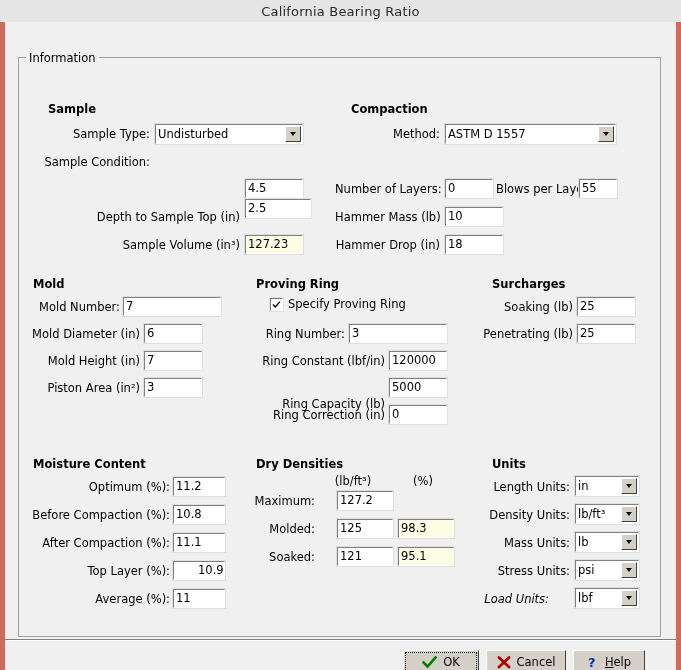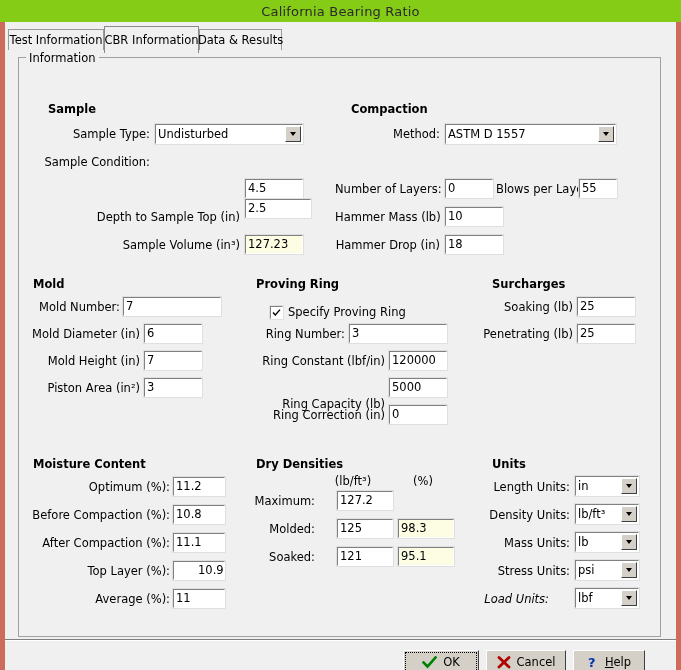--- a/index.html
+++ b/index.html
@@ -7,21 +7,21 @@
     width:681px;height:670px;overflow:hidden;
     font-family:"DejaVu Sans","Liberation Sans",sans-serif;
     font-size:11px;color:#000;background:#cd6c5d;
   }
   .window{
     position:absolute;left:0;top:0;width:681px;height:670px;
     background:#cd6c5d;box-sizing:border-box;
   }
   .titlebar{
     position:absolute;left:0;top:0;width:681px;height:22px;
-    background:#84cc16;display:flex;align-items:center;justify-content:center;
+    background:#e5e5e5;display:flex;align-items:center;justify-content:center;
   }
   .titlebar .title{
     font-size:13px;color:#2b2b2b;font-family:"DejaVu Sans","Liberation Sans",sans-serif;
     letter-spacing:.2px;
   }
 
   
   .client{
     position:absolute;left:5px;top:22px;width:671px;height:643px;
     background:#f0f0f0;box-sizing:border-box;
@@ -95,21 +95,21 @@
     border-top:1px solid #ffffff;border-left:1px solid #ffffff;
     border-right:1px solid #404040;border-bottom:1px solid #404040;
     box-sizing:border-box;display:flex;align-items:center;justify-content:center;
   }
   .cb .arrowbtn i{
     display:block;width:0;height:0;border-left:3.5px solid transparent;
     border-right:3.5px solid transparent;border-top:4px solid #000;
   }
 
   
-  .cbx{position:absolute;display:flex;align-items:center;gap:5px;margin-top:8px;}
+  .cbx{position:absolute;display:flex;align-items:center;gap:5px;}
   .cbx .box{
     width:13px;height:13px;box-sizing:border-box;background:#fff;
     border-top:1px solid #808080;border-left:1px solid #808080;
     border-right:1px solid #ffffff;border-bottom:1px solid #ffffff;
     outline:1px solid #dfdfdf;position:relative;flex:none;
   }
   .cbx .box svg{position:absolute;left:1px;top:1px;}
   .cbx span{font-size:11.5px;}
 
   
@@ -135,32 +135,20 @@
 <body>
 
 <div class="window">
 
   <div class="titlebar">
     <div class="title">California Bearing Ratio</div>
   </div>
 
   <div class="client">
 
-    <div class="tabstrip">
-      <div class="tab" style="left:3px;width:96px;">
-        <span>Test Information</span>
-      </div>
-      <div class="tab active" style="left:99px;width:95px;">
-        <span>CBR Information</span>
-      </div>
-      <div class="tab" style="left:194px;width:83px;">
-        <span>Data &amp; Results</span>
-      </div>
-      <div class="tabline"></div>
-    </div>
 
     <div class="page">
 
       <div class="group" style="left:13px;top:6px;width:643px;height:580px;">
         <div class="glabel">Information</div>
       </div>
 
       <div class="sect-title" style="left:43px;top:51px;">Sample</div>
 
       <div class="lab" style="left:40px;top:76px;width:105px;">Sample Type:</div>

